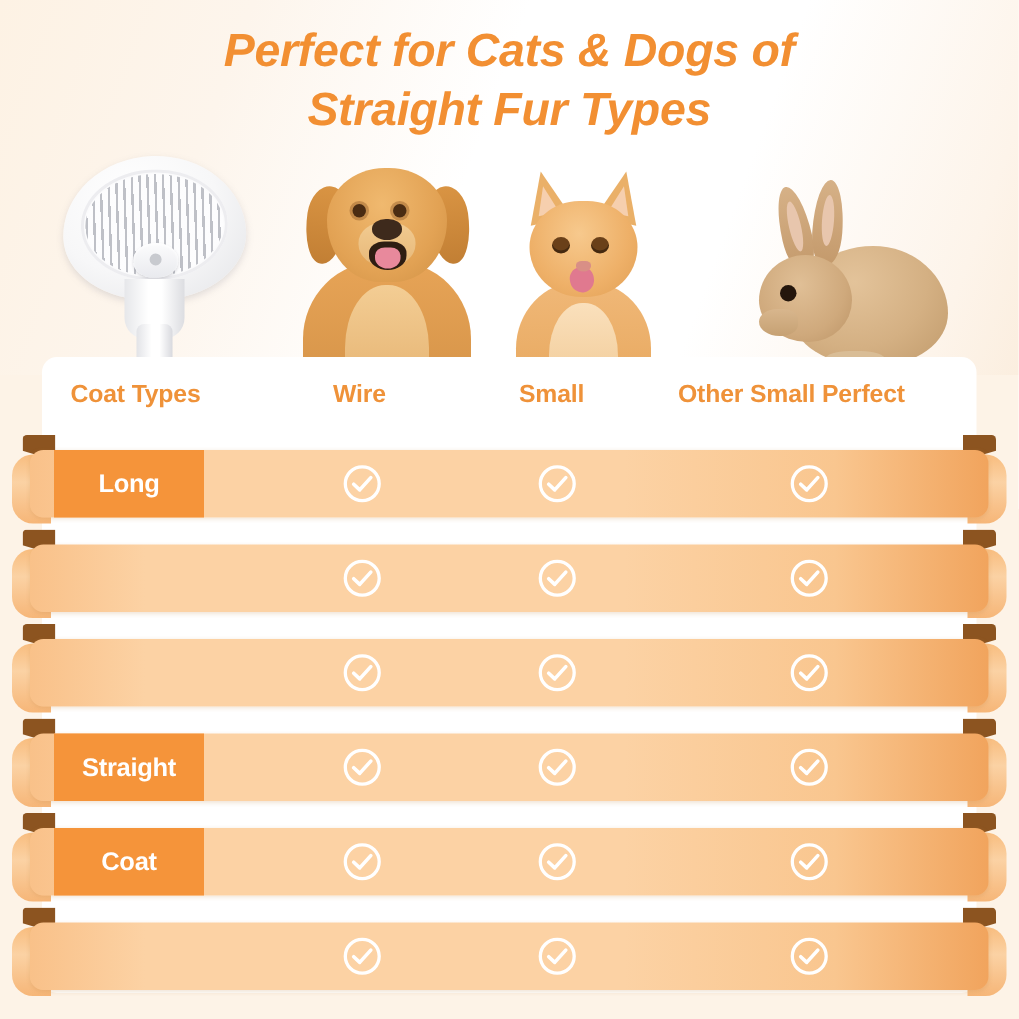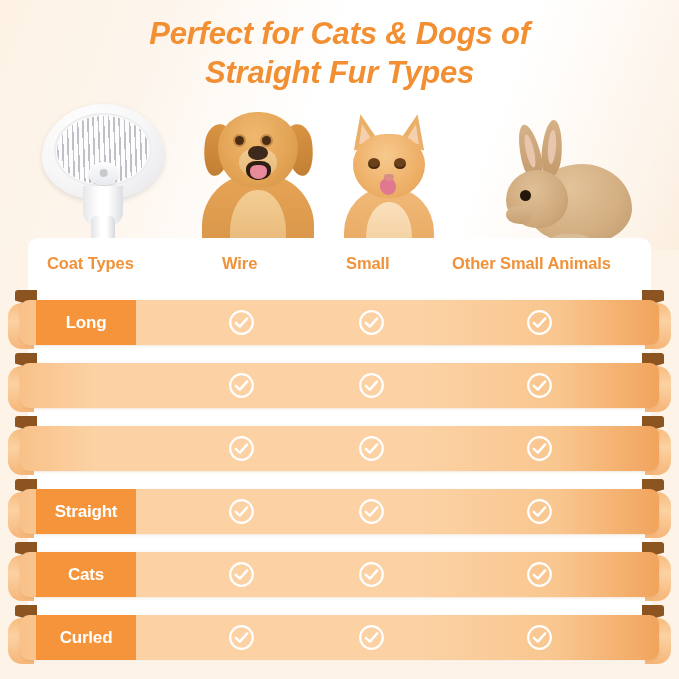--- a/index.html
+++ b/index.html
@@ -358,21 +358,21 @@
     </div>
 
   </div>
 </div>
 
 <div class="card">
   <div class="thead">
     <div class="th c0">Coat Types</div>
     <div class="th c1">Wire</div>
     <div class="th c2">Small</div>
-    <div class="th c3">Other Small Animals</div>
+    <div class="th c3">Other Small Perfect</div>
   </div>
 </div>
 
 <div class="rows" id="rows">
     <div class="row" style="top: 290px;">
       <div class="fold l"></div>
       <div class="fold r"></div>
       <div class="tail l"></div>
       <div class="tail r"></div>
       <div class="bar"></div>
@@ -471,21 +471,21 @@
           <path d="M7.8 13.8 L11.8 17.6 L19.2 9.4" fill="none" stroke="#ffffff" stroke-width="2.4" stroke-linecap="round" stroke-linejoin="round"></path>
         </svg>
       </div>
     </div>
     <div class="row" style="top: 542px;">
       <div class="fold l"></div>
       <div class="fold r"></div>
       <div class="tail l"></div>
       <div class="tail r"></div>
       <div class="bar"></div>
-      <div class="label">Cats</div>
+      <div class="label">Coat</div>
       <div class="chk c1">
         <svg width="27" height="27" viewBox="0 0 27 27">
           <circle cx="13.5" cy="13.5" r="11.3" fill="none" stroke="#ffffff" stroke-width="2.2"></circle>
           <path d="M7.8 13.8 L11.8 17.6 L19.2 9.4" fill="none" stroke="#ffffff" stroke-width="2.4" stroke-linecap="round" stroke-linejoin="round"></path>
         </svg>
       </div>
       <div class="chk c2">
         <svg width="27" height="27" viewBox="0 0 27 27">
           <circle cx="13.5" cy="13.5" r="11.3" fill="none" stroke="#ffffff" stroke-width="2.2"></circle>
           <path d="M7.8 13.8 L11.8 17.6 L19.2 9.4" fill="none" stroke="#ffffff" stroke-width="2.4" stroke-linecap="round" stroke-linejoin="round"></path>
@@ -497,21 +497,20 @@
           <path d="M7.8 13.8 L11.8 17.6 L19.2 9.4" fill="none" stroke="#ffffff" stroke-width="2.4" stroke-linecap="round" stroke-linejoin="round"></path>
         </svg>
       </div>
     </div>
     <div class="row" style="top: 605px;">
       <div class="fold l"></div>
       <div class="fold r"></div>
       <div class="tail l"></div>
       <div class="tail r"></div>
       <div class="bar"></div>
-      <div class="label">Curled</div>
       <div class="chk c1">
         <svg width="27" height="27" viewBox="0 0 27 27">
           <circle cx="13.5" cy="13.5" r="11.3" fill="none" stroke="#ffffff" stroke-width="2.2"></circle>
           <path d="M7.8 13.8 L11.8 17.6 L19.2 9.4" fill="none" stroke="#ffffff" stroke-width="2.4" stroke-linecap="round" stroke-linejoin="round"></path>
         </svg>
       </div>
       <div class="chk c2">
         <svg width="27" height="27" viewBox="0 0 27 27">
           <circle cx="13.5" cy="13.5" r="11.3" fill="none" stroke="#ffffff" stroke-width="2.2"></circle>
           <path d="M7.8 13.8 L11.8 17.6 L19.2 9.4" fill="none" stroke="#ffffff" stroke-width="2.4" stroke-linecap="round" stroke-linejoin="round"></path>

